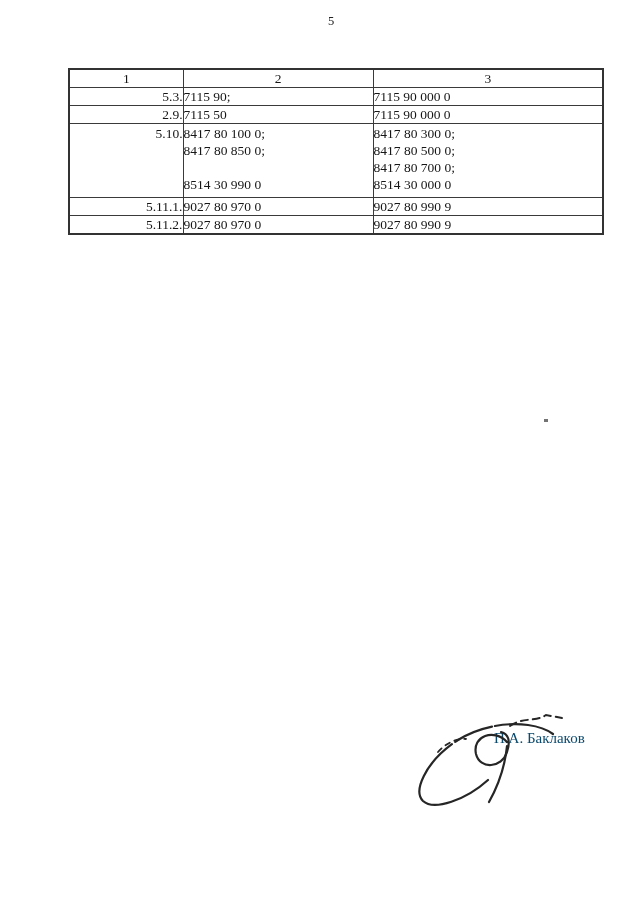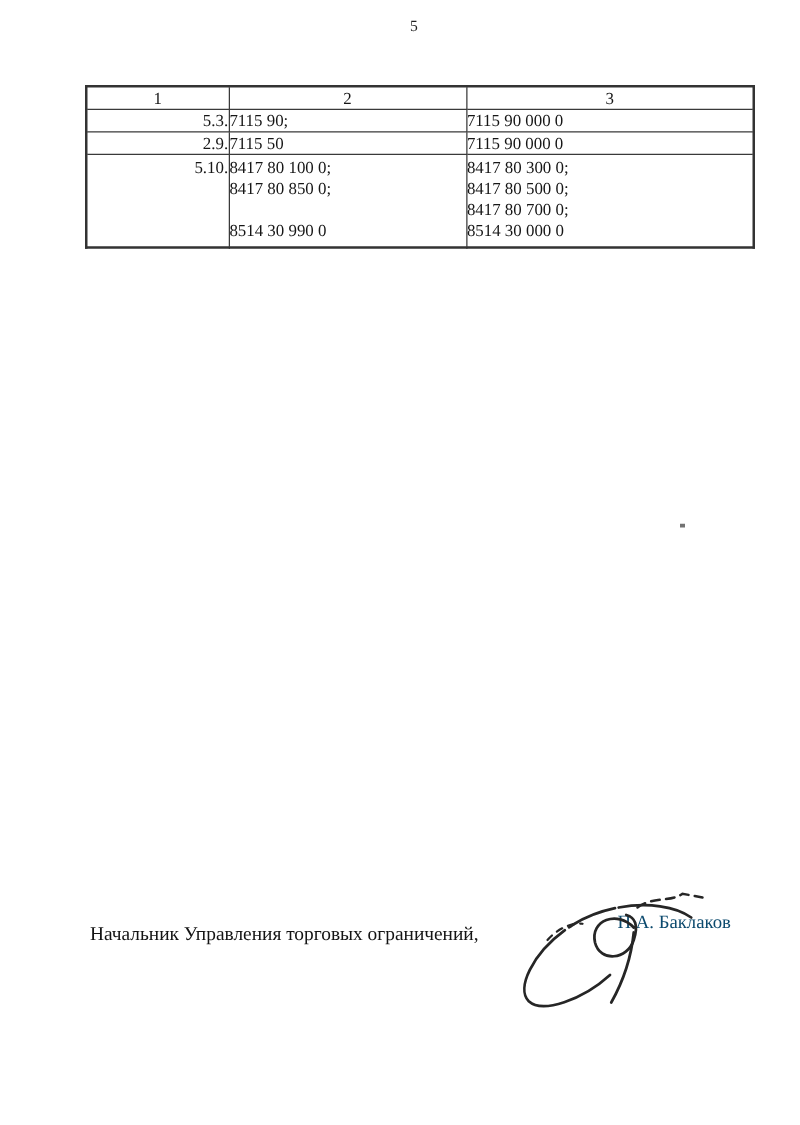--- a/index.html
+++ b/index.html
@@ -83,27 +83,36 @@
         <td class="item">5.10.</td>
         <td class="code">8417 80 100 0;
 8417 80 850 0;
 
 8514 30 990 0</td>
         <td class="code">8417 80 300 0;
 8417 80 500 0;
 8417 80 700 0;
 8514 30 000 0</td>
       </tr>
+      <tr class="single">
+        <td class="item">5.11.1.</td>
+        <td class="code">9027 80 970 0</td>
+        <td class="code">9027 80 990 9</td>
+      </tr>
+      <tr class="single">
+        <td class="item">5.11.2.</td>
+        <td class="code">9027 80 970 0</td>
+        <td class="code">9027 80 990 9</td>
+      </tr>
     </tbody>
   </table>
 
   <div class="speck"></div>
 
   <div class="sig-title">
-    <div>Начальник Управления торговых ограничений,</div>
   </div>
 
   <div class="signer-name">П.А. Баклаков</div>
 
   <svg class="signature-svg" viewBox="0 0 168 108" fill="none" xmlns="http://www.w3.org/2000/svg">
 
     <path d="M143 24 C 124 10, 80 10, 48 30 C 18 49, 2 80, 13 91 C 24 101, 56 90, 78 70" stroke="#262626" stroke-width="2.2" stroke-linecap="round" fill="none" stroke-dasharray="60 3 40 4 200"></path>
 
     <path d="M 97 32 C 84 18, 62 26, 66 44 C 70 60, 92 58, 97 42 C 101 30, 98 24, 91 22" stroke="#262626" stroke-width="2.2" stroke-linecap="round" fill="none"></path>
 

